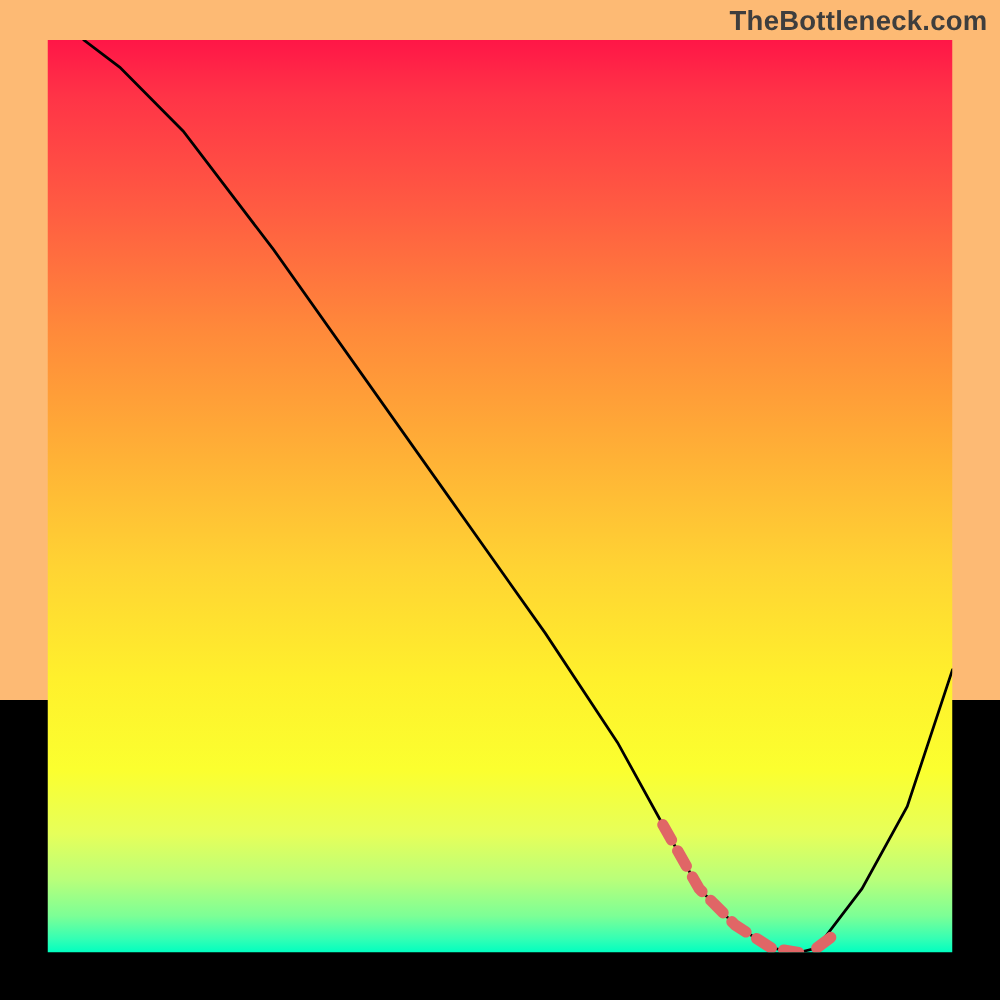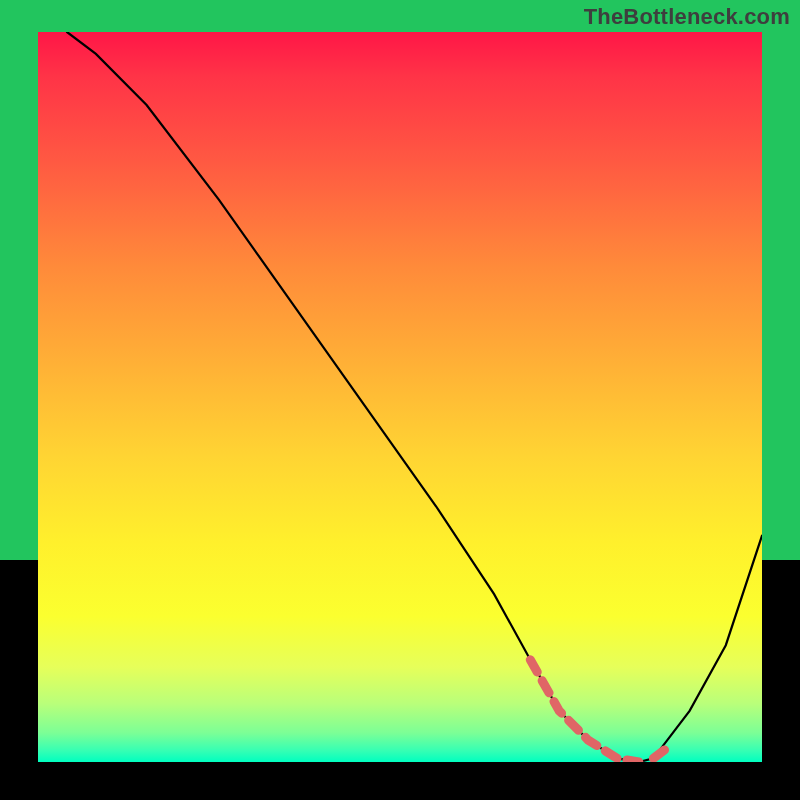--- a/index.html
+++ b/index.html
@@ -8,21 +8,21 @@
     width: 800px;
     height: 800px;
     background: #000;
     overflow: hidden;
     font-family: Arial, Helvetica, sans-serif;
   }
   .frame {
     position: relative;
     width: 800px;
     height: 560px;
-    background: #22c55e;
+    background: #fdba74;
   }
   .watermark {
     position: absolute;
     top: 4px;
     right: 10px;
     color: #3e3e3e;
     font-size: 22px;
     font-weight: 600;
     letter-spacing: 0.2px;
     z-index: 5;

